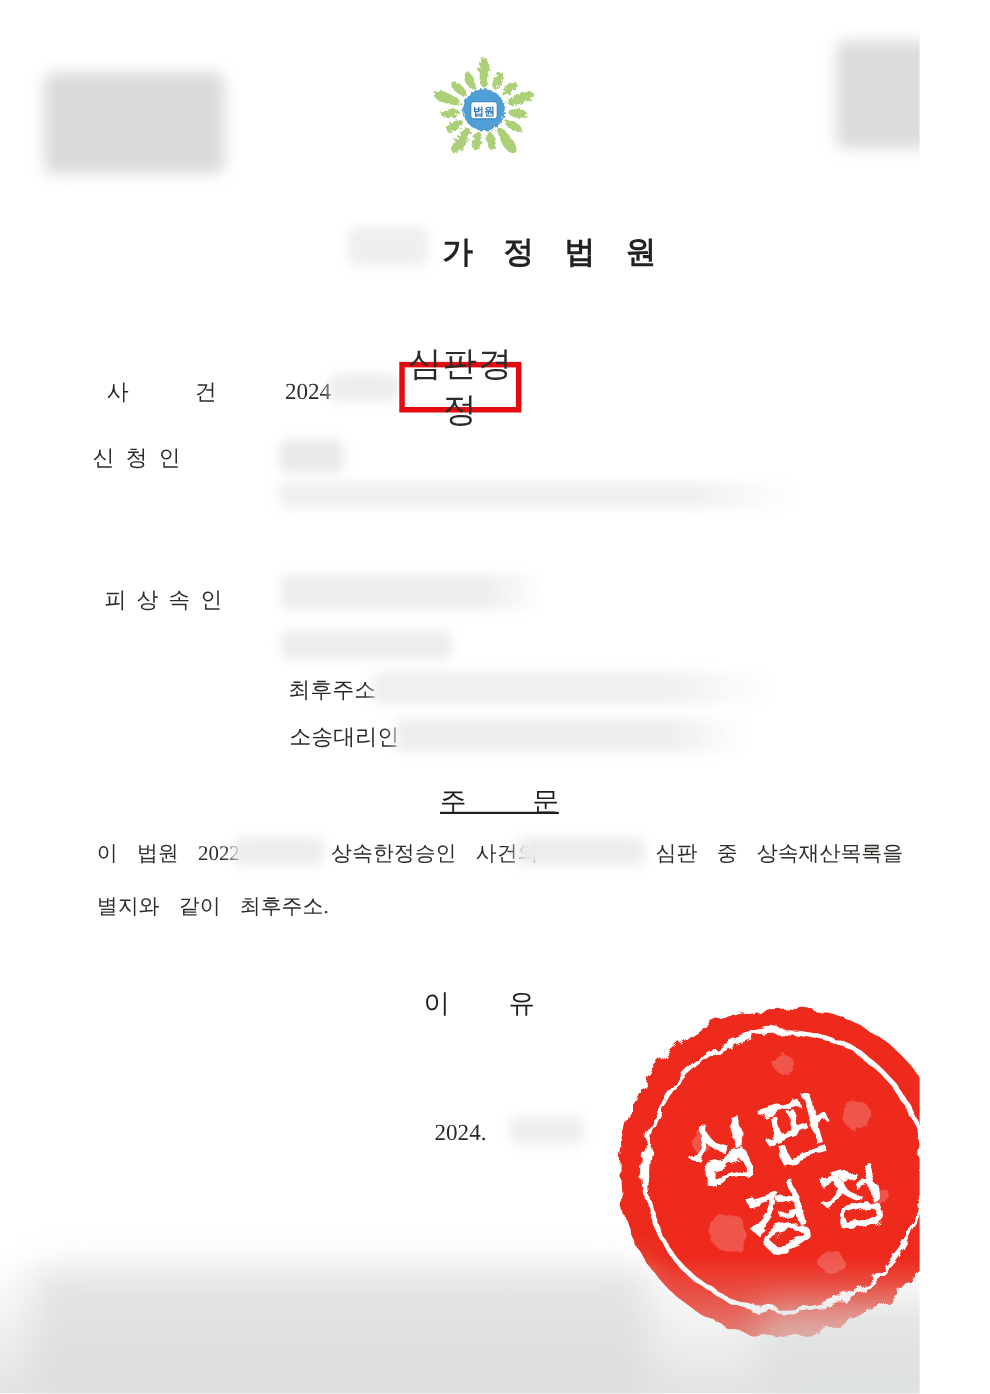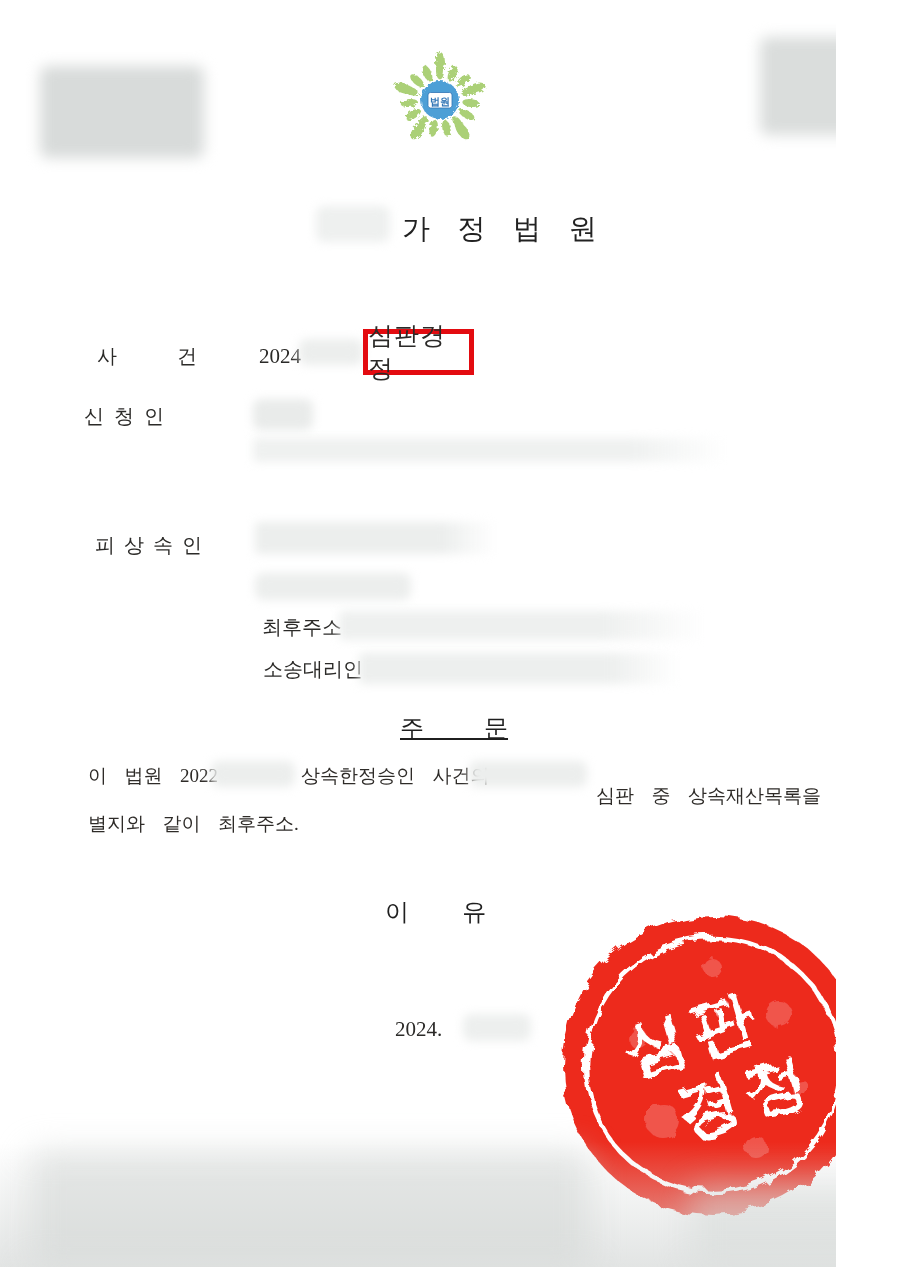--- a/index.html
+++ b/index.html
@@ -12,32 +12,32 @@
   .sans { font-family:"Liberation Sans", sans-serif; }
   .serif { font-family:"Liberation Serif", serif; }
 
   
   .blur {
     position:absolute; border-radius:8px; filter:blur(7px);
   }
   .blur.soft { filter:blur(5px); }
   .blur.fade-r { border-radius:4px; }
 
-  .court-title { font-size:28px; letter-spacing:4px; color:#222; font-weight:400; }
+  .court-title { font-size:28px; letter-spacing:4px; color:#222; font-weight:700; }
   .big-heading { font-size:26px; color:#1f1f1f; font-weight:500; }
   .mid-heading { font-size:24px; color:#1f1f1f; font-weight:500; }
 
   .label { font-size:20px; color:#2b2a28; }
   .body-text { font-size:19px; color:#2e2b28; word-spacing:4px; }
 
   .highlight-box {
     position:absolute; left:363px; top:329px; width:101px; height:36px;
     border:5px solid #e30b10; display:flex; align-items:center; justify-content:center;
   }
-  .highlight-box span { font-size:25px; color:#2b2a28; letter-spacing:1px; }
+  .highlight-box span { font-size:31px; color:#2b2a28; letter-spacing:1px;text-align:center; }
 
   .bottom-band {
     position:absolute; left:0; bottom:0; width:900px; height:125px;
     background:linear-gradient(to bottom, rgba(222,225,224,0) 0%, rgba(218,221,220,0.55) 70%, rgba(214,217,216,0.7) 100%);
   }
   .corner-blob { position:absolute; filter:blur(16px); }
 </style>
 </head>
 <body>
 
@@ -110,21 +110,21 @@
   <div class="abs serif label" style="left:263px; top:656px;">소송대리인</div>
   <div class="blur soft fade-r" style="left:359px; top:653px; width:320px; height:31px;
               background:linear-gradient(to right,#edefee 0%,#edefee 78%,rgba(237,239,238,0) 100%);"></div>
 
   <div class="abs sans pre mid-heading" style="left:400px; top:712px;text-decoration:underline;">주         문</div>
 
   <div class="abs serif pre body-text" style="left:88px; top:763px;">이  법원  2022</div>
   <div class="blur soft" style="left:211px; top:761px; width:84px; height:26px; background:#eceeed;"></div>
   <div class="abs serif pre body-text" style="left:301px; top:763px;">상속한정승인  사건의</div>
   <div class="blur soft" style="left:469px; top:761px; width:118px; height:26px; background:#eceeed;"></div>
-  <div class="abs serif pre body-text" style="left:596px; top:763px;margin-top:20px;">심판  중  상속재산목록을</div>
+  <div class="abs serif pre body-text" style="left:596px; top:763px;">심판  중  상속재산목록을</div>
   <div class="abs serif pre body-text" style="left:88px; top:811px;">별지와  같이  최후주소.</div>
 
   <div class="abs sans pre mid-heading" style="left:385px; top:896px;">이        유</div>
 
   <div class="abs serif" style="left:395px; top:1017px; font-size:21px;">2024.</div>
   <div class="blur soft" style="left:463px; top:1014px; width:68px; height:27px; background:#edefee;"></div>
 
   <div class="abs" style="left:550px; top:908px;">
     <svg width="326" height="314" viewBox="0 0 326 314">
       <defs>

